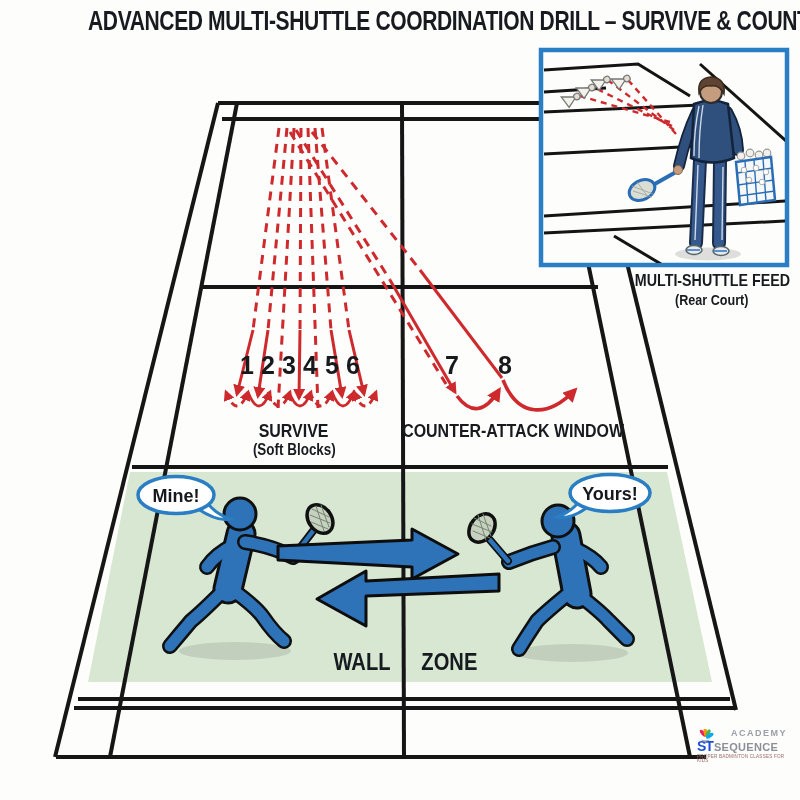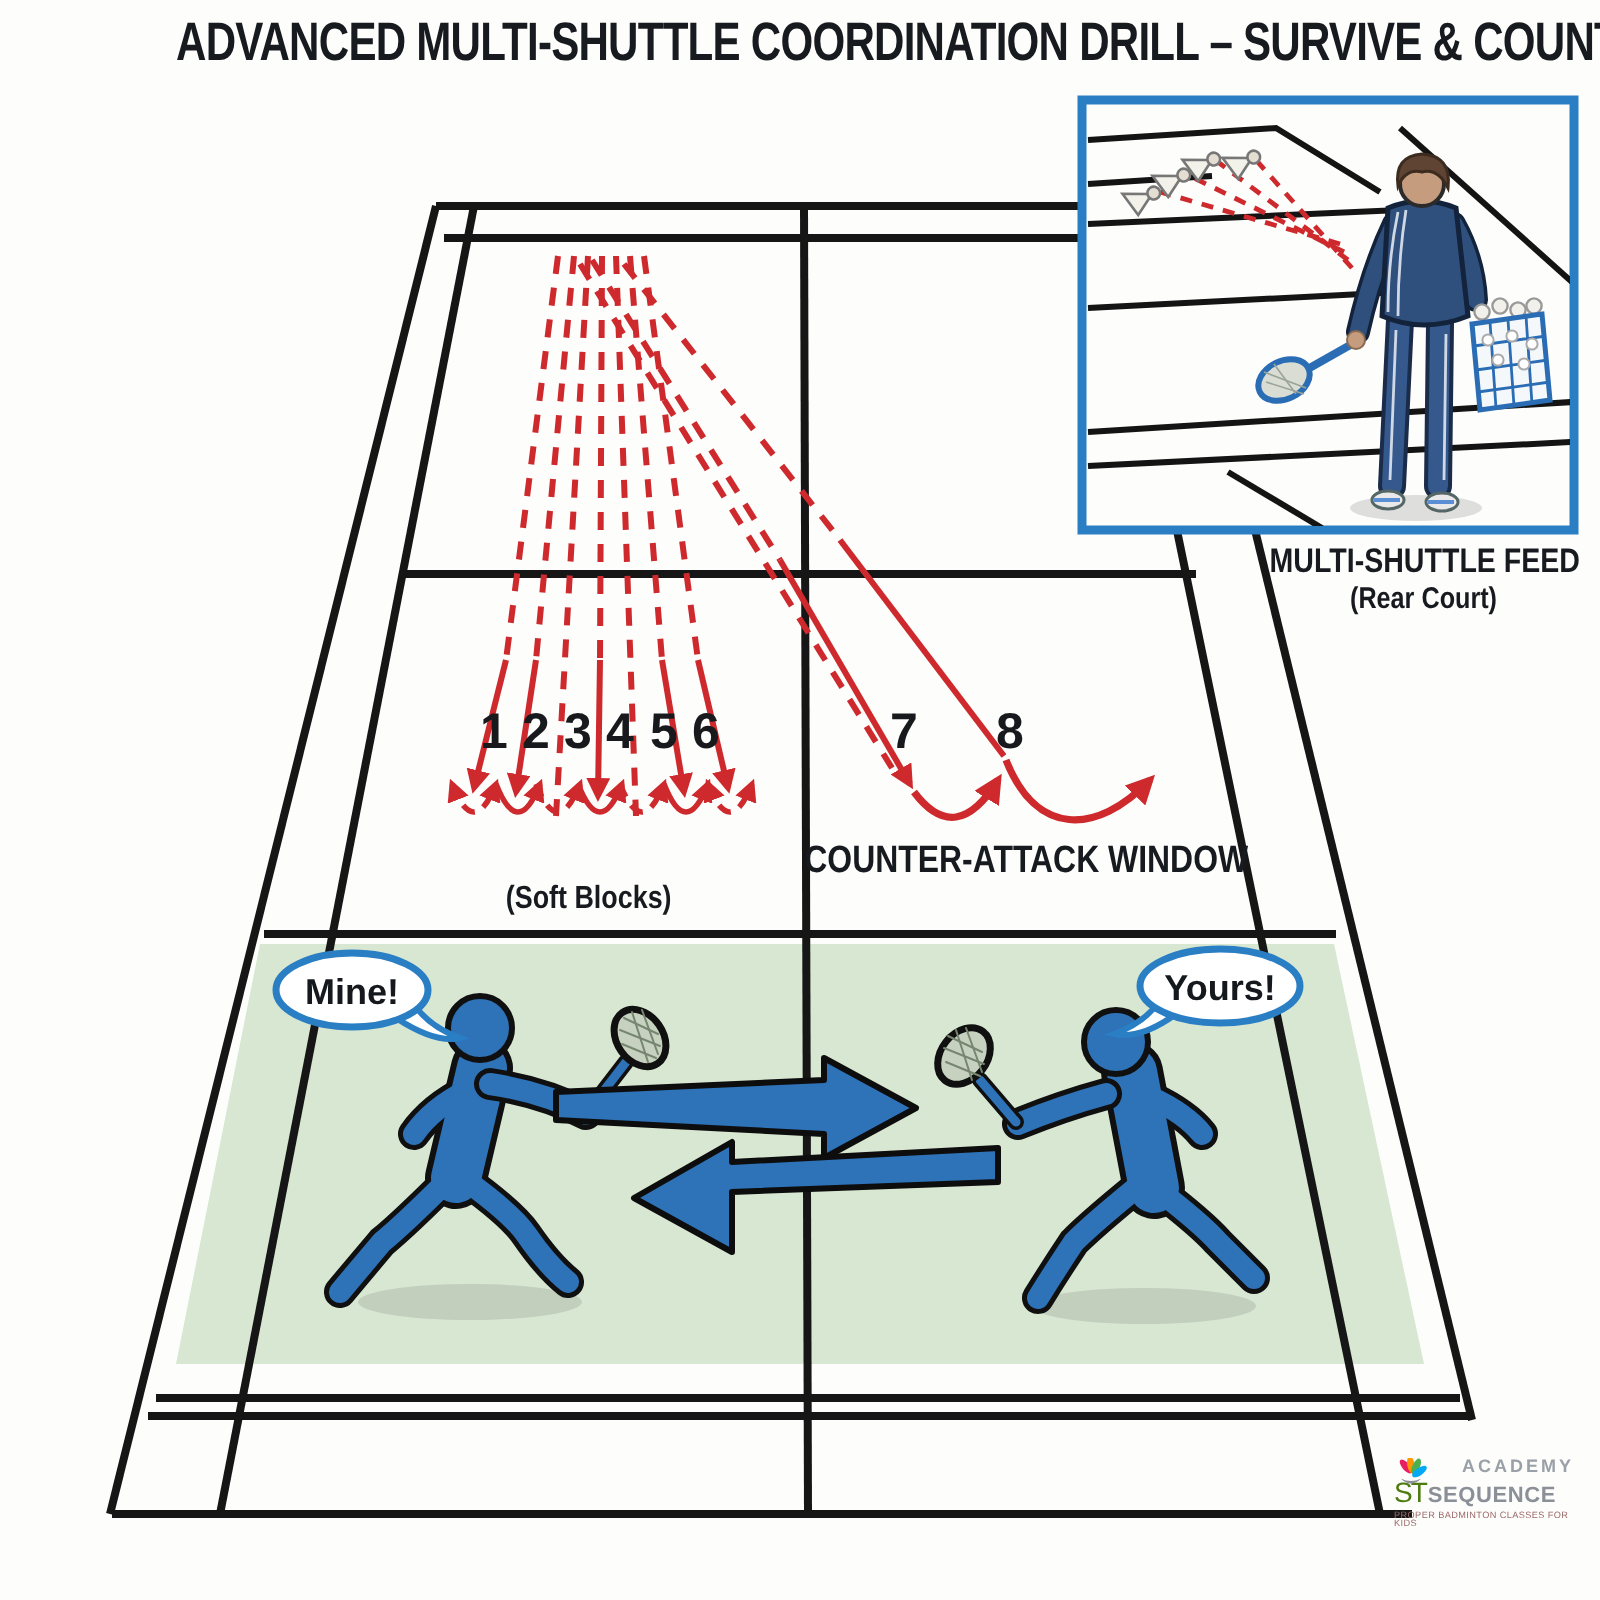--- a/index.html
+++ b/index.html
@@ -16,21 +16,21 @@
   .counter-1{left:358px;top:420px;width:310px;font-size:19px;}
   .counter-2{left:362px;top:441px;width:310px;font-size:16px;}
   .wallzone{left:255px;top:648px;width:300px;font-size:24px;display:flex;
             justify-content:center;gap:20px;}
   .inset-cap1{left:612px;top:271px;width:200px;font-size:17px;}
   .inset-cap2{left:612px;top:291px;width:200px;font-size:15px;}
   .logo{position:absolute;left:697px;top:729px;width:100px;color:#8a8f98;line-height:1;}
   .logo-row1{display:flex;gap:2px;margin-left:34px;}
   .logo-academy{font-size:9px;letter-spacing:1.5px;font-weight:bold;color:#9aa0a8;}
   .logo-row2{margin-top:1px;display:flex;align-items:baseline;gap:1px;}
-  .logo-st{font-size:14px;font-weight:normal;color:#4d7c0f;letter-spacing:-1px;}
+  .logo-st{font-size:14px;font-weight:bold;color:#1d4ed8;letter-spacing:-1px;}
   .logo-badminton{font-size:11px;font-weight:bold;color:#8a8f98;letter-spacing:.3px;}
   .logo-tag{font-size:4.6px;color:#9b6a6a;margin-top:1.5px;letter-spacing:.2px;}
 </style>
 </head>
 <body>
 
 <div class="stage">
 
 <svg width="800" height="800" viewBox="0 0 800 800">
   <defs>
@@ -287,23 +287,28 @@
         <circle cx="766" cy="172" r="2.8" fill="#fff" stroke="#aaa"></circle>
         <circle cx="749" cy="180" r="2.8" fill="#fff" stroke="#aaa"></circle>
         <circle cx="762" cy="182" r="2.8" fill="#fff" stroke="#aaa"></circle>
       </g>
     </g>
   </g>
 </svg>
 
 <div class="title">ADVANCED MULTI-SHUTTLE COORDINATION DRILL – SURVIVE &amp; COUNTER SEQUENCE</div>
 
+<div class="lbl survive-1"><span class="c">SURVIVE</span></div>
 <div class="lbl counter-1"><span class="c">COUNTER-ATTACK WINDOW</span></div>
 <div class="lbl survive-2"><span class="c">(Soft Blocks)</span></div>
 
+<div class="lbl wallzone">
+  <span class="c">WALL</span>
+  <span class="c">ZONE</span>
+</div>
 
 <div class="lbl inset-cap1"><span class="c">MULTI-SHUTTLE FEED</span></div>
 <div class="lbl inset-cap2"><span class="c">(Rear Court)</span></div>
 
 <div class="logo">
   <div class="logo-row1">
     <svg width="17" height="17" viewBox="0 0 20 20">
       <ellipse cx="7" cy="5" rx="2.2" ry="5" transform="rotate(-40 7 5)" fill="#e91e63"></ellipse>
       <ellipse cx="10" cy="4" rx="2.2" ry="5" transform="rotate(-10 10 4)" fill="#ff9800"></ellipse>
       <ellipse cx="13" cy="5" rx="2.2" ry="5" transform="rotate(25 13 5)" fill="#4caf50"></ellipse>

